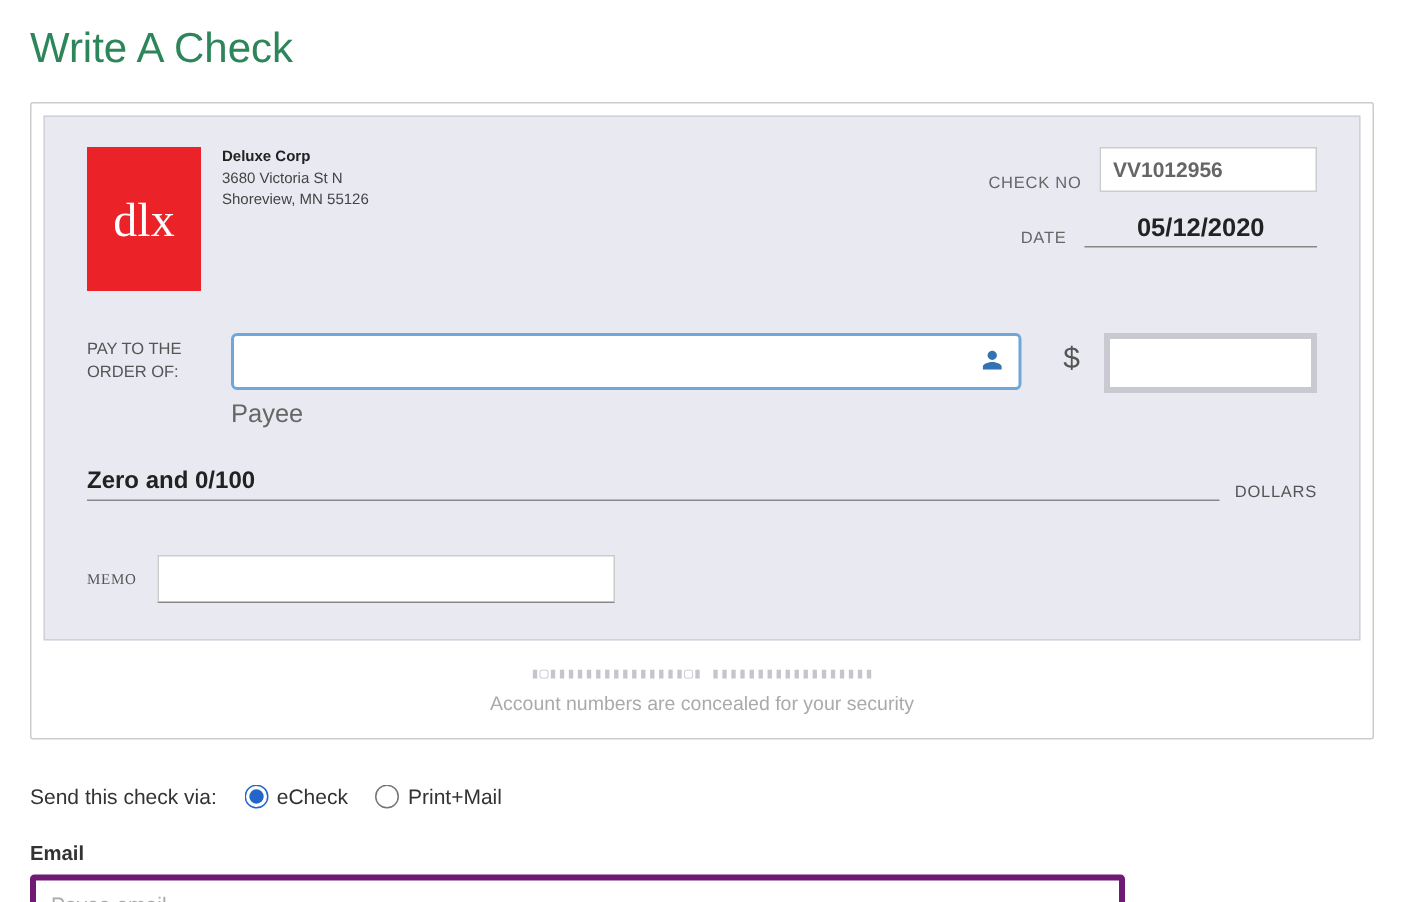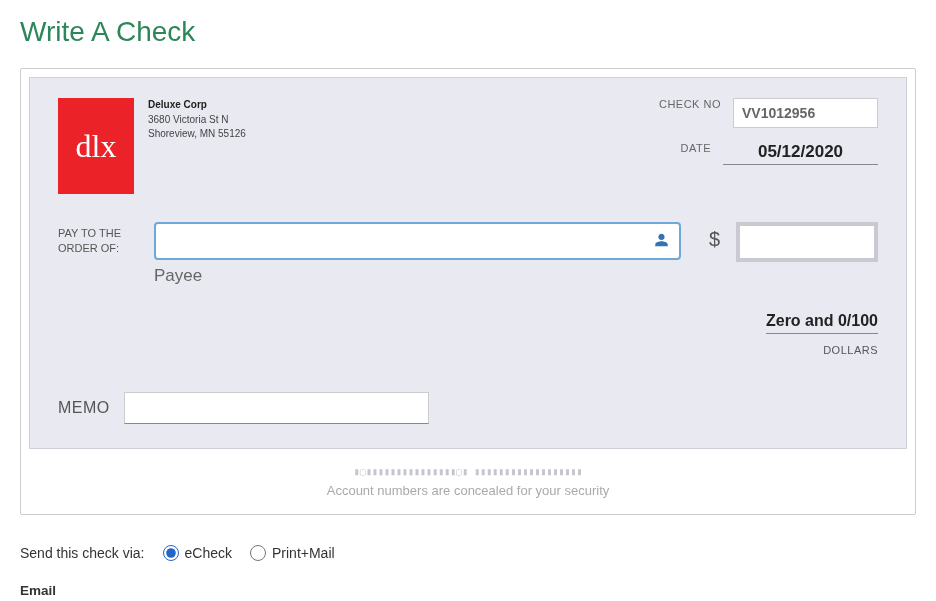--- a/index.html
+++ b/index.html
@@ -6,38 +6,38 @@
     body { font-family: 'Segoe UI', Arial, sans-serif; background: #fff; padding: 8px 20px; color: #333; }
     .page-title { font-size: 28px; font-weight: 300; color: #2d8659; margin-bottom: 20px; padding-top: 8px;}
     .check-container { border: 1px solid #ccc; padding: 8px; border-radius: 2px; }
     .check-body { background: #e9e9f2; border: 1px solid #d0d0d8; padding: 20px 28px 24px; position: relative; }
     .check-header { display: flex; justify-content: space-between; margin-bottom: 28px; }
     .company-block { display: flex; gap: 14px; }
     .logo { width: 76px; height: 96px; background: #eb2227; color: #fff; display: flex; align-items: center; justify-content: center; font-size: 32px; font-family: Georgia, serif; }
     .company-info { line-height: 1.45; color: #444; font-size: 10px;}
     .company-name { font-weight: 600; color: #222;}
     .check-meta { text-align: right; }
-    .meta-row { display: flex; align-items: flex-start; justify-content: flex-end; gap: 12px; margin-bottom: 14px; }
+    .meta-row { display: flex; align-items: flex-end; justify-content: flex-end; gap: 12px; margin-bottom: 14px; }
     .meta-label { font-size: 11px; letter-spacing: 0.5px; color: #666; }
     .checkno-input { width: 145px; height: 30px; padding: 2px 8px; border: 1px solid #ccc; font-size: 14px; color: #666; background:#fff;font-weight:bold;}
     .date-value { width: 155px; border-bottom: 1px solid #888; text-align: center; font-weight: 600; font-size: 17px; padding-bottom: 2px; color:#222;}
     .payee-row { display: flex; align-items: flex-start; gap: 10px; margin-bottom: 26px; }
     .payto-label { width: 86px; font-size: 11px; line-height: 1.4; color: #555; padding-top: 4px;}
     .payee-field-wrap { flex: 1; position: relative; }
     .payee-input { width: 100%; height: 38px; border: 2px solid #6fa8d8; border-radius: 4px; padding: 0 38px 0 10px; font-size: 15px; outline:none; background:#fff;}
     .payee-icon { position: absolute; right: 12px; top: 10px; color: #3273b5; font-size: 16px; }
     .payee-hint { font-size: 17px; color: #666; margin-top: 6px; }
     .dollar-sign { font-size: 20px; color: #555; padding: 6px 6px 0 18px; }
     .amount-box { border: 4px solid #c9c9d2; background:#fff; padding:2px;}
     .amount-input { width: 130px; height: 28px; border: none; outline: none; font-size: 15px; text-align:right; padding:0 6px;}
-    .amount-words-row { display: flex; align-items: flex-end; gap: 10px; margin-bottom: 36px; flex-direction: column; }
+    .amount-words-row { display: flex; align-items: flex-end; gap: 10px; margin-bottom: 36px; }
     .amount-words { flex: 1; border-bottom: 1px solid #888; font-weight: 600; font-size: 16px; padding-bottom: 3px; color:#222;}
     .dollars-label { font-size: 11px; color: #555; letter-spacing: 0.5px;}
     .memo-row { display: flex; align-items: center; gap: 14px; }
-    .memo-label { font-size: 16px; color: #555; letter-spacing:0.5px;}
+    .memo-label { font-size: 10px; color: #555; letter-spacing:0.5px;font-family:Liberation Serif, serif;}
     .memo-input { width: 305px; height: 32px; border: 1px solid #ccc; border-bottom: 1px solid #888; background:#fff; padding:0 8px; font-size:14px;}
     .micr-area { text-align: center; padding: 12px 0 8px; color: #b8b8c2; }
     .micr-bars { display:inline-block; font-family: monospace; letter-spacing: 0px; font-size: 10px; margin-bottom:6px; color:#c5c5ce;}
     .concealed-text { font-size: 13px; color: #aaa; font-weight:300;}
     .send-row { display: flex; align-items: center; gap: 18px; margin: 30px 0 22px; font-size: 14px; color:#333;}
     .radio-option { display: flex; align-items: center; gap: 6px; cursor:pointer;}
     .radio-option input { accent-color: #2266cc; width:16px; height:16px;}
     .email-section { margin-bottom: 16px; }
     .email-label { font-weight: 600; font-size: 13.5px; margin-bottom: 7px; color:#333;}
     .email-input { width: 730px; max-width:100%; height: 39px; border: 4px solid #701a75; border-radius: 3px; padding: 0 10px; font-size: 14px; color:#999;}

